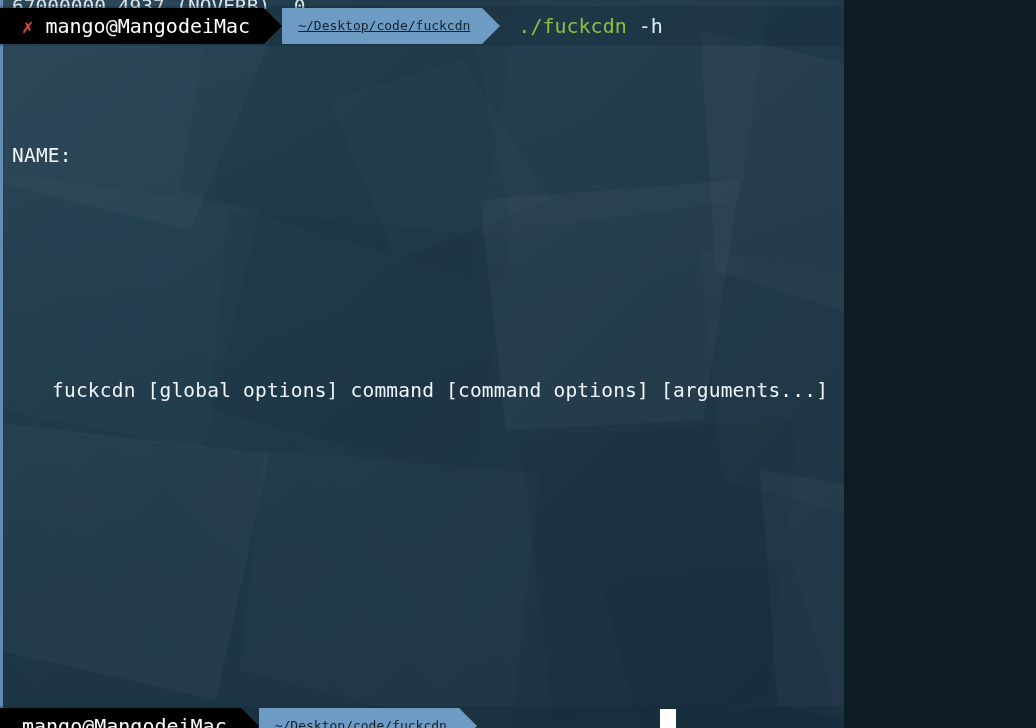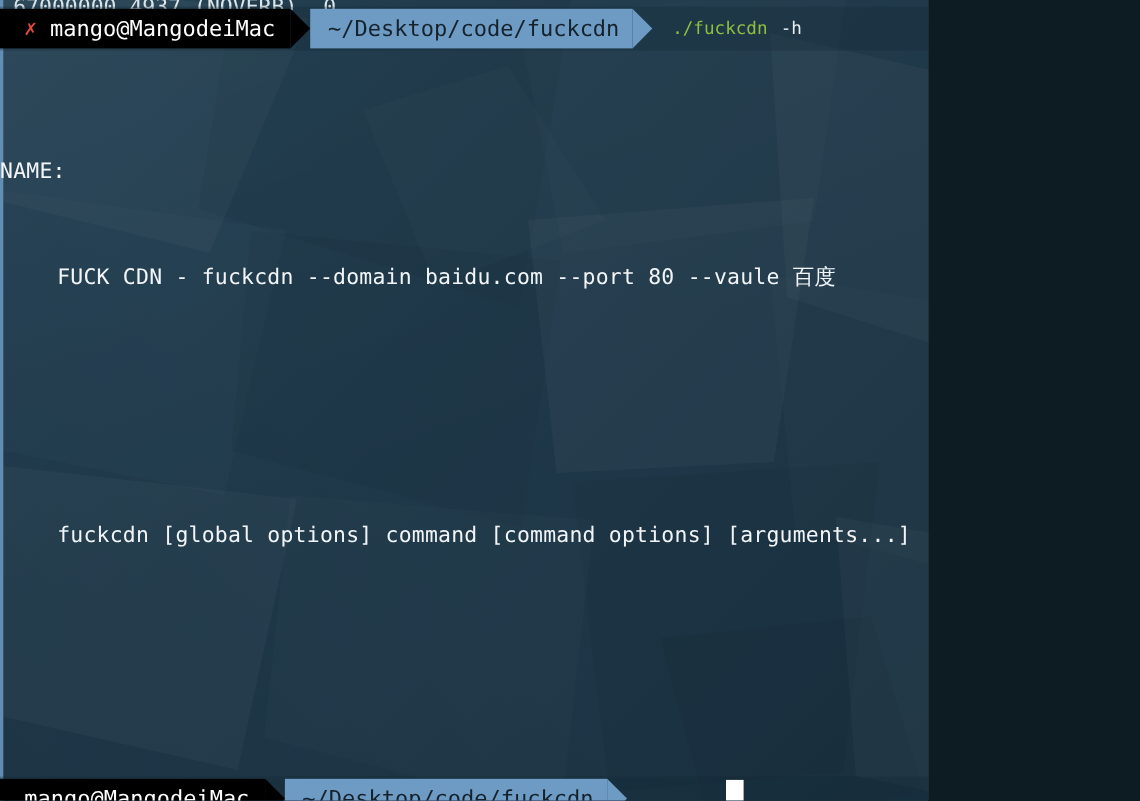--- a/index.html
+++ b/index.html
@@ -85,37 +85,38 @@
     border-bottom: 18px solid transparent;
     border-left: 18px solid #000000;
   }
   .seg-path {
     background: #6d9bc4;
     color: #15222c;
     height: 36px;
     display: flex;
     align-items: center;
     padding: 0 12px 0 16px;
-    font-size: 20px;
+    font-size: 13px;
+    text-decoration: underline;
   }
   .seg-arrow-blue {
     width: 0; height: 0;
     border-top: 18px solid transparent;
     border-bottom: 18px solid transparent;
     border-left: 18px solid #6d9bc4;
   }
   .xmark {
     color: #e04a3f;
     font-weight: bold;
     margin-right: 12px;
     font-size: 19px;
   }
   .cmd-area {
     padding-left: 18px;
-    font-size: 16px;
+    font-size: 20px;
     display: flex;
     align-items: center;
   }
   .cmd-green { color: #8fbf3f; }
   .cmd-white { color: #e6eef2; margin-left: 12px; }
 
   .cursor-block {
     position: absolute;
     left: 660px;
     top: 709px;
@@ -134,21 +135,21 @@
   
   #output {
     position: absolute;
     left: 0;
     top: 44px;
     width: 100%;
     white-space: pre;
   }
   .line {
     height: 32px;
-    padding-left: 0;
+    padding-left: 12px;
     white-space: pre;
     letter-spacing: 0.2px;
   }
   .blank { height: 32px; }
 
   
   #scroll-top-remnant {
     position: absolute;
     left: 0; top: -9px;
     width: 100%;
@@ -203,21 +204,20 @@
       <div class="seg-arrow-blue"></div>
       <div class="cmd-area">
         <span class="cmd-green">./fuckcdn</span>
         <span class="cmd-white">-h</span>
       </div>
     </div>
 
     <div id="output">
 
       <div class="line">NAME:</div>
-      <div class="line" style="padding-left:52px;">FUCK CDN - fuckcdn --domain baidu.com --port 80 --vaule 百度</div>
       <div class="blank"></div>
 
       <div class="line" style="padding-left:52px;margin-top:11px;">fuckcdn [global options] command [command options] [arguments...]</div>
       <div class="blank"></div>
       
 
       
       
       
       

